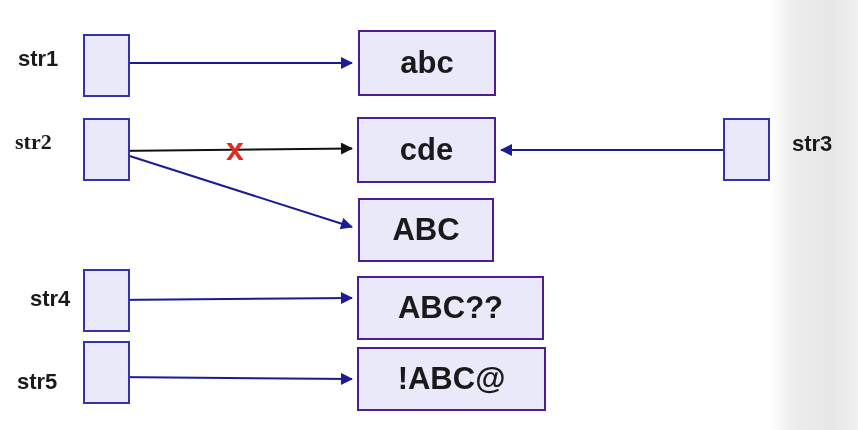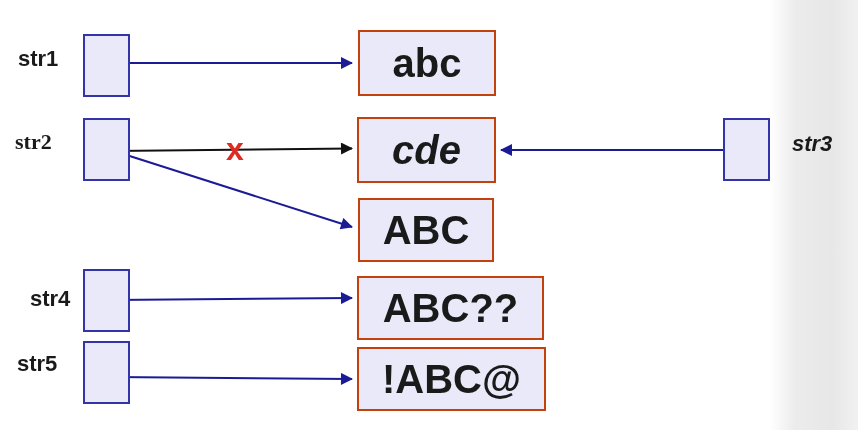--- a/index.html
+++ b/index.html
@@ -15,44 +15,44 @@
   .pbox{
     position:absolute; width:47px; height:63px; box-sizing:border-box;
     background:#e9e9fa; border:2px solid #3434aa;
   }
   .plabel{
     position:absolute; font-weight:700; font-size:22px; line-height:26px;
     color:#1a1a1a; letter-spacing:0px; white-space:nowrap;
   }
   .sbox{
     position:absolute; box-sizing:border-box;
-    background:#e9e9fa; border:2px solid #c2410c;
+    background:#e9e9fa; border:2px solid #4c1d95;
     display:flex; align-items:center; justify-content:center;
-    font-weight:700; font-size:40px; color:#1a1a1a; white-space:nowrap;
+    font-weight:700; font-size:31px; color:#1a1a1a; white-space:nowrap;
   }
   #arrow-layer{position:absolute; left:0; top:0; pointer-events:none;}
   #cross-x{
     position:absolute; left:226px; top:133px;
     font-weight:700; font-size:32px; line-height:1; color:#e02b20;
   }
   
   #pbox-str1{left:83px; top:34px;}
   #pbox-str2{left:83px; top:118px;}
   #pbox-str3{left:723px; top:118px;}
   #pbox-str4{left:83px; top:269px;}
   #pbox-str5{left:83px; top:341px;}
   
   #plabel-str1{left:18px; top:46px;}
   #plabel-str2{left:15px; top:129px;font-family:Liberation Serif, serif;}
-  #plabel-str3{left:792px; top:131px;font-style:italic;}
+  #plabel-str3{left:792px; top:131px;}
   #plabel-str4{left:30px; top:286px;}
-  #plabel-str5{left:17px; top:351px;}
+  #plabel-str5{left:17px; top:369px;}
   
   #sbox-abc  {left:358px; top:30px;  width:138px; height:66px;}
-  #sbox-cde  {left:357px; top:117px; width:139px; height:66px;font-style:italic;}
+  #sbox-cde  {left:357px; top:117px; width:139px; height:66px;}
   #sbox-ABC  {left:358px; top:198px; width:136px; height:64px;}
   #sbox-ABCqq{left:357px; top:276px; width:187px; height:64px;}
   #sbox-bABCa{left:357px; top:347px; width:189px; height:64px;}
 </style>
 </head>
 <body>
 
 <div id="stage">
 
   <div id="edge-shade"></div>

